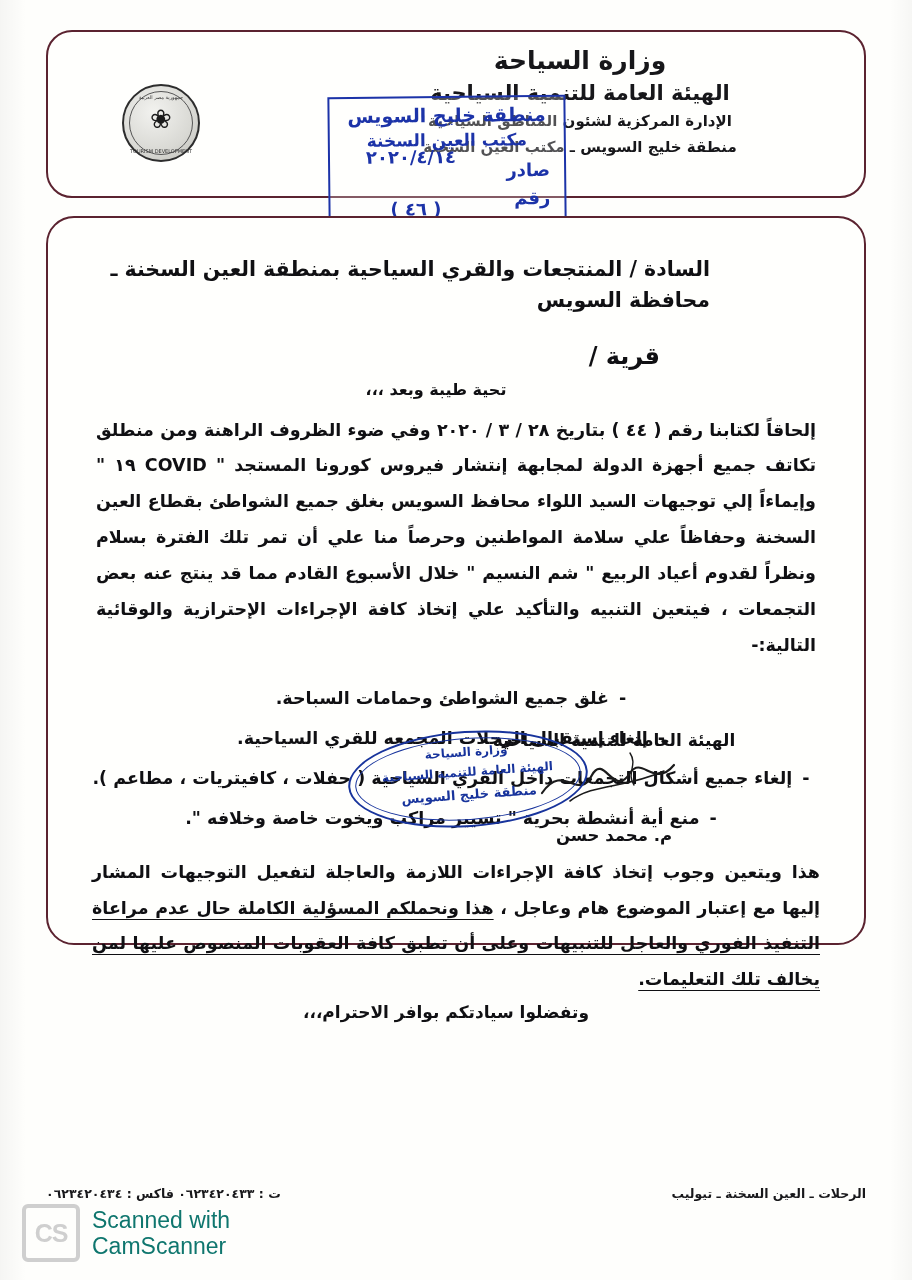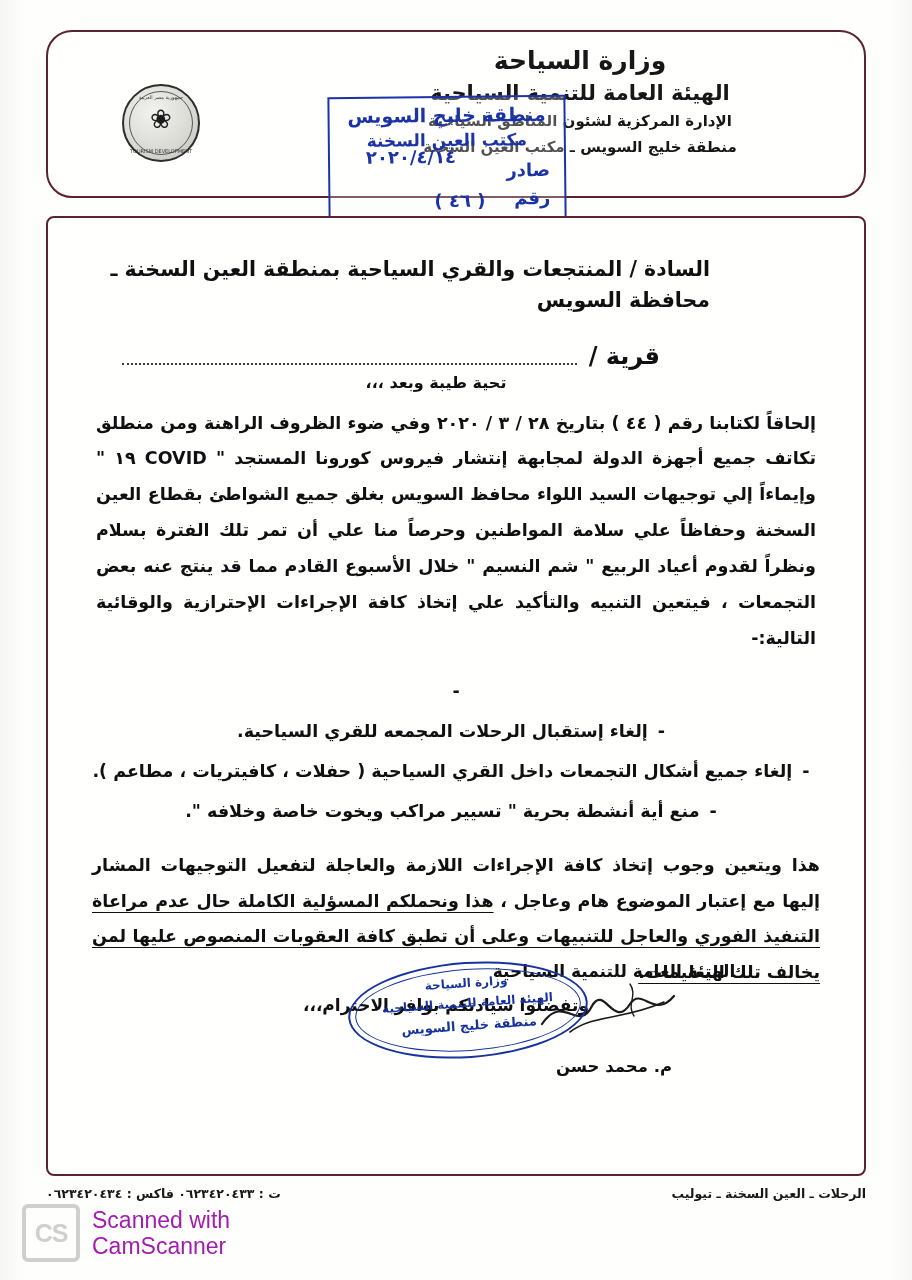--- a/index.html
+++ b/index.html
@@ -167,55 +167,54 @@
     position: absolute;
     top: 48px;
     left: 36px;
     font-size: 18px;
     font-weight: bold;
     letter-spacing: 1px;
   }
   .reg-stamp .rs-num-lbl { top: 90px; right: 14px; margin-left: 35px; }
   .reg-stamp .rs-num-val {
     position: absolute;
-    top: 92px;
+    top: 100px;
     left: 60px;
     font-size: 18px;
     font-weight: bold;
-    margin-left: 44px;
   }
 
   
   .body-box {
     position: absolute;
     left: 46px;
     top: 216px;
     width: 820px;
-    height: 960px;
+    height: 729px;
     border: 2px solid #5b2330;
-    border-radius: 8px;
+    border-radius: 28px;
     background: #fffffd;
     box-sizing: border-box;
     padding: 36px 44px 20px 44px;
     direction: rtl;
     color: #101013;
   }
 
   .addressee {
     font-size: 20.5px;
     font-weight: bold;
     text-align: right;
     padding-right: 110px;
     line-height: 1.5;
   }
 
   .village-line {
     margin-top: 26px;
     display: flex;
-    flex-direction: row;
+    flex-direction: column;
     align-items: baseline;
     justify-content: flex-start;
     padding-right: 160px;
   }
   .village-label {
     font-size: 24px;
     font-weight: bold;
     white-space: nowrap;
   }
   .village-dots {
@@ -383,21 +382,21 @@
     font-family: "Liberation Sans", sans-serif;
     font-weight: bold;
     font-size: 25px;
     display: flex;
     align-items: center;
     justify-content: center;
     letter-spacing: -1px;
   }
   .cs-text {
     margin-left: 12px;
-    color: #a21caf;
+    color: #0f766e;
     font-family: "Liberation Sans", sans-serif;
     font-size: 23px;
     line-height: 1.15;
     text-align: left;
   }
 </style>
 </head>
 <body>
 
 <div class="page">
@@ -439,20 +438,21 @@
       <div class="village-dots"></div>
     </div>
 
     <div class="greeting">تحية طيبة وبعد ،،،</div>
 
     <div class="para">إلحاقاً لكتابنا رقم ( ٤٤ ) بتاريخ ٢٨ / ٣ / ٢٠٢٠ وفي ضوء الظروف الراهنة ومن منطلق تكاتف جميع أجهزة الدولة لمجابهة إنتشار فيروس كورونا المستجد " COVID ١٩ " وإيماءاً إلي توجيهات السيد اللواء محافظ السويس بغلق جميع الشواطئ بقطاع العين السخنة وحفاظاً علي سلامة المواطنين وحرصاً منا علي أن تمر تلك الفترة بسلام ونظراً لقدوم أعياد الربيع " شم النسيم " خلال الأسبوع القادم مما قد ينتج عنه بعض التجمعات ، فيتعين التنبيه والتأكيد علي إتخاذ كافة الإجراءات الإحترازية والوقائية التالية:-</div>
 
     <div class="bullets">
       <div class="bullet">
         <span class="dash">-</span>
+        <span class="btxt">غلق جميع الشواطئ وحمامات السباحة.</span>
       </div>
       <div class="bullet">
         <span class="dash">-</span>
         <span class="btxt">إلغاء إستقبال الرحلات المجمعه للقري السياحية.</span>
       </div>
       <div class="bullet">
         <span class="dash">-</span>
         <span class="btxt">إلغاء جميع أشكال التجمعات داخل القري السياحية ( حفلات ، كافيتريات ، مطاعم ).</span>
       </div>
       <div class="bullet">

